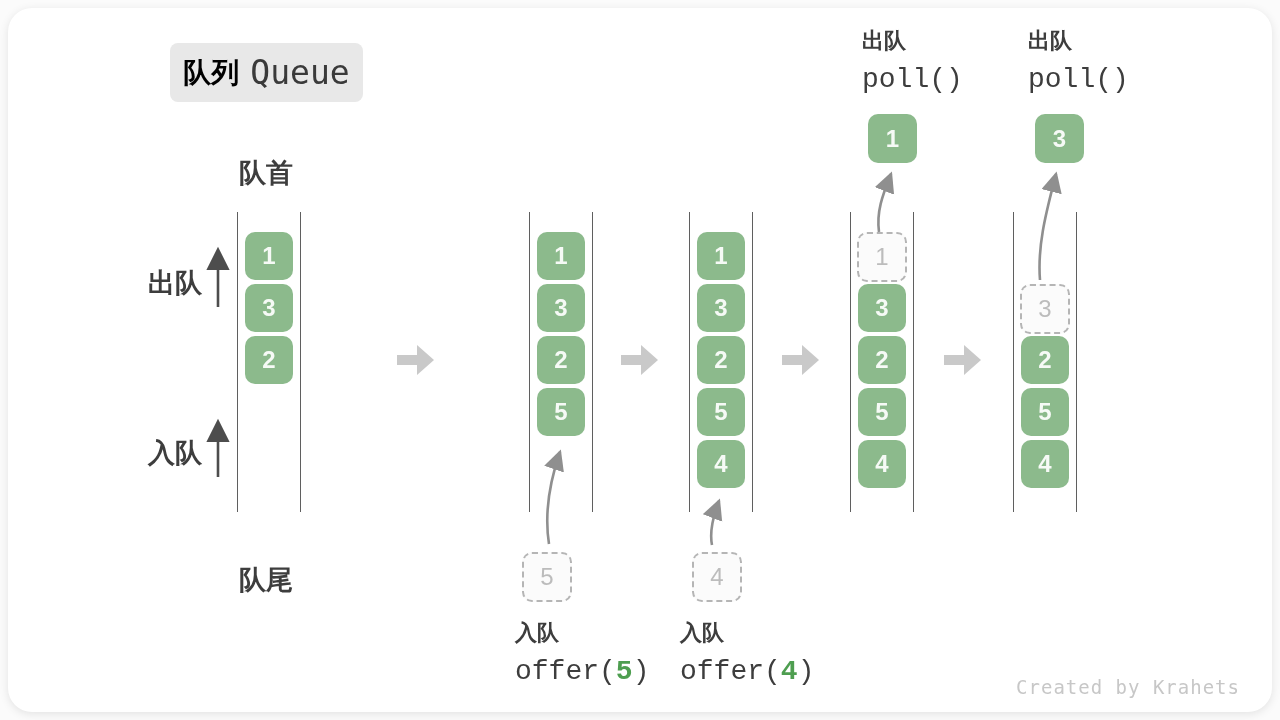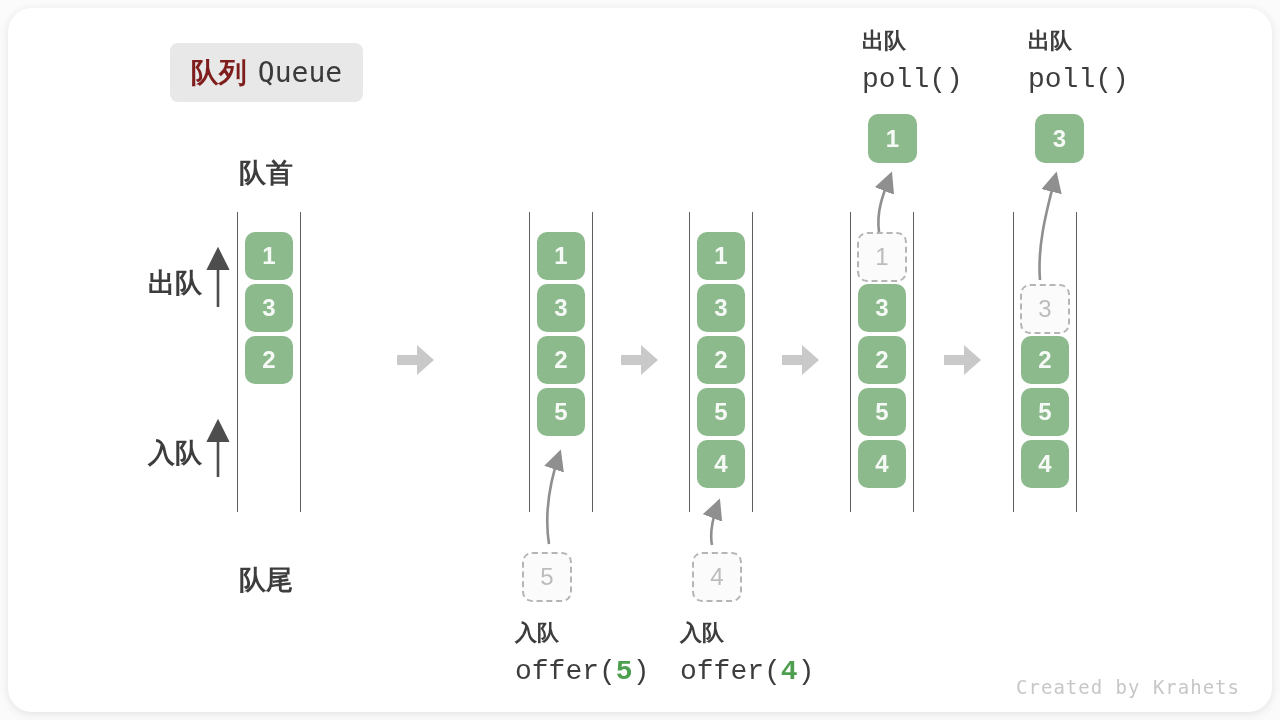--- a/index.html
+++ b/index.html
@@ -3,22 +3,22 @@
 <meta charset="utf-8">
 <style>
   html,body{margin:0;padding:0;background:#fbfbfb;font-family:"Liberation Sans","DejaVu Sans",sans-serif;}
   .stage{position:relative;width:1280px;height:720px;background:#fbfbfb;overflow:hidden;}
   .card{position:absolute;left:8px;top:8px;width:1264px;height:704px;background:#ffffff;
         border-radius:24px;box-shadow:0 2px 10px rgba(0,0,0,0.10);}
   .abs{position:absolute;}
 
   .title-badge{position:absolute;left:170px;top:43px;width:193px;height:59px;background:#e8e8e8;
         border-radius:8px;display:flex;align-items:center;justify-content:center;gap:11px;}
-  .title-zh{font-size:28px;font-weight:700;color:#7f1d1d;}
-  .title-en{font-family:"DejaVu Sans Mono","Liberation Mono",monospace;font-size:28px;color:#3a3a3a;}
+  .title-zh{font-size:28px;font-weight:700;color:#000000;}
+  .title-en{font-family:"DejaVu Sans Mono","Liberation Mono",monospace;font-size:33px;color:#3a3a3a;}
 
   .cjk-label{font-size:27px;font-weight:700;color:#3d3d3d;white-space:nowrap;}
 
   .queue{position:absolute;top:212px;height:300px;width:62px;
          border-left:1.5px solid #5f5f5f;border-right:1.5px solid #5f5f5f;}
   .qbox{position:absolute;left:50%;transform:translateX(-50%);width:48px;height:48px;
         border-radius:10px;display:flex;align-items:center;justify-content:center;
         font-size:24px;font-weight:700;}
   .green{background:#8cba8c;color:#f6faf6;}
   .dashed{border:2px dashed #b5b5b5;background:#fbfbfb;color:#bcbcbc;width:46px;height:46px;font-weight:400;}

